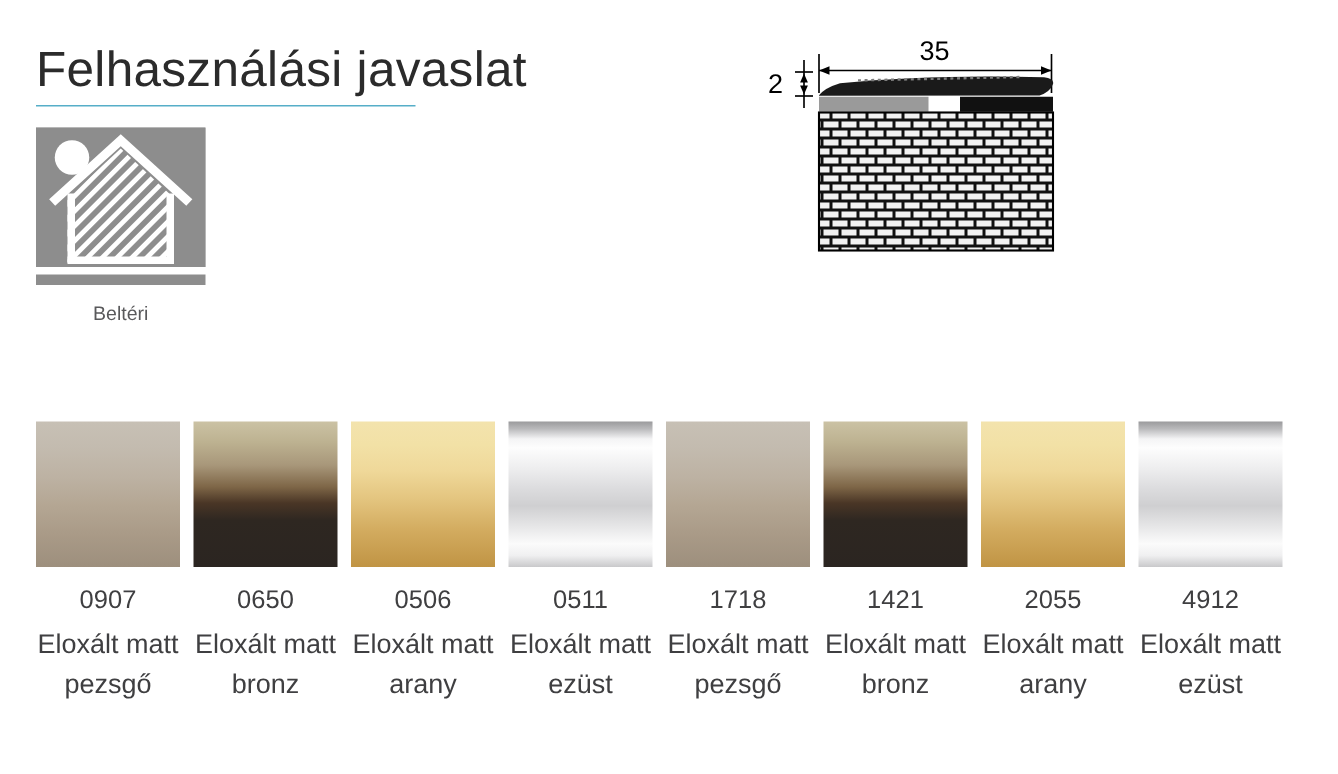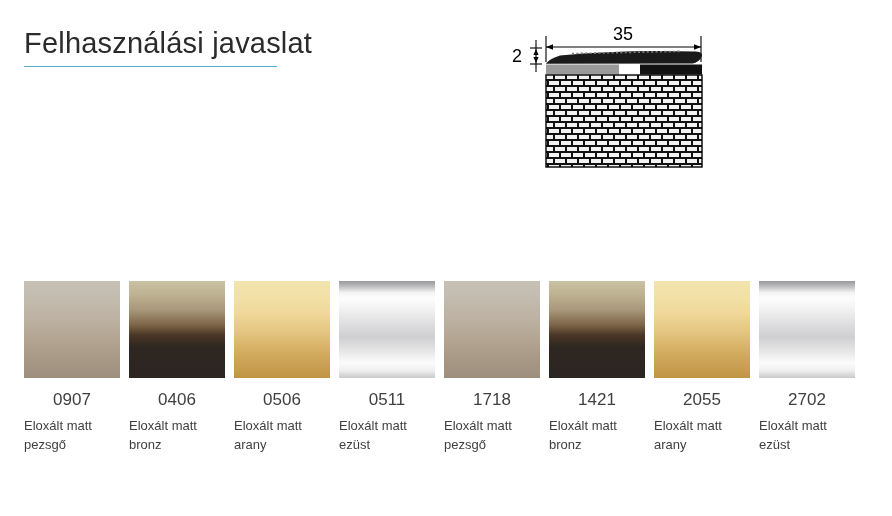--- a/index.html
+++ b/index.html
@@ -17,21 +17,21 @@
   }
 
   
   #usage-block {
     position: absolute;
     left: 24px;
     top: 28px;
     width: 300px;
   }
   #page-title {
-    font-size: 29px;
+    font-size: 33px;
     font-weight: 400;
     letter-spacing: 0.2px;
     color: #2b2b2b;
     line-height: 1.1;
     margin: 0;
     white-space: nowrap;
   }
   #title-rule {
     margin-top: 6px;
     width: 253px;
@@ -93,22 +93,22 @@
   }
   .swatch-code {
     margin-top: 10px;
     text-align: center;
     font-size: 17px;
     color: #3f3f41;
     line-height: 1.45;
   }
   .swatch-name {
     margin-top: 3px;
-    text-align: left;
-    font-size: 13px;
+    text-align: center;
+    font-size: 18px;
     color: #3f3f41;
     line-height: 1.5;
   }
   .swatch-name span { display: block; }
 
   
   .fin-pezsgo {
     background: linear-gradient(to bottom,
       #c7c0b5 0%,
       #c3bbaf 18%,
@@ -151,20 +151,44 @@
       #c9c9cb 100%);
   }
 </style>
 </head>
 <body>
 
 <div id="usage-block">
   <div id="page-title">Felhasználási javaslat</div>
   <div id="title-rule"></div>
 
+  <div id="usage-icon-wrap">
+    <div id="usage-icon">
+      <svg width="113" height="93" viewBox="0 0 113 93" aria-hidden="true">
+        <defs>
+          <pattern id="hatch" width="7" height="7" patternUnits="userSpaceOnUse" patternTransform="rotate(45)">
+            <rect width="7" height="7" fill="#8d8d8d"></rect>
+            <rect width="3.2" height="7" fill="#ffffff"></rect>
+          </pattern>
+        </defs>
+        <rect x="0" y="0" width="113" height="93" fill="#8d8d8d"></rect>
+        <circle cx="24" cy="20" r="11.5" fill="#ffffff"></circle>
+
+        <path d="M21 47 L56.5 14 L92 47 L92 90 L21 90 Z" fill="url(#hatch)"></path>
+
+        <path d="M13 48 L56.5 8.5 L100 48" fill="none" stroke="#ffffff" stroke-width="6" stroke-linecap="square"></path>
+
+        <rect x="21" y="44" width="5" height="46" fill="#ffffff"></rect>
+        <rect x="87" y="44" width="5" height="46" fill="#ffffff"></rect>
+        <rect x="21" y="86" width="71" height="5" fill="#ffffff"></rect>
+      </svg>
+    </div>
+    <div id="ground-bar"></div>
+    <div id="usage-caption">Beltéri</div>
+  </div>
 </div>
 
 <div id="tech-drawing">
   <svg width="232" height="152" viewBox="0 0 232 152" aria-hidden="true">
     <defs>
       <pattern id="brick" width="24" height="12" patternUnits="userSpaceOnUse">
         <rect width="24" height="12" fill="#111111"></rect>
         <rect x="1" y="1" width="10" height="4" fill="#f2f2f2"></rect>
         <rect x="13" y="1" width="10" height="4" fill="#f2f2f2"></rect>
         <rect x="-5" y="7" width="10" height="4" fill="#f2f2f2"></rect>
@@ -207,21 +231,21 @@
     <div class="swatch-chip fin-pezsgo"></div>
     <div class="swatch-code">0907</div>
     <div class="swatch-name">
       <span>Eloxált matt</span>
       <span>pezsgő</span>
     </div>
   </div>
 
   <div class="swatch-cell">
     <div class="swatch-chip fin-bronz"></div>
-    <div class="swatch-code">0406</div>
+    <div class="swatch-code">0650</div>
     <div class="swatch-name">
       <span>Eloxált matt</span>
       <span>bronz</span>
     </div>
   </div>
 
   <div class="swatch-cell">
     <div class="swatch-chip fin-arany"></div>
     <div class="swatch-code">0506</div>
     <div class="swatch-name">
@@ -261,19 +285,19 @@
     <div class="swatch-chip fin-arany"></div>
     <div class="swatch-code">2055</div>
     <div class="swatch-name">
       <span>Eloxált matt</span>
       <span>arany</span>
     </div>
   </div>
 
   <div class="swatch-cell">
     <div class="swatch-chip fin-ezust"></div>
-    <div class="swatch-code">2702</div>
+    <div class="swatch-code">4912</div>
     <div class="swatch-name">
       <span>Eloxált matt</span>
       <span>ezüst</span>
     </div>
   </div>
 </div>
 
 </body></html>

